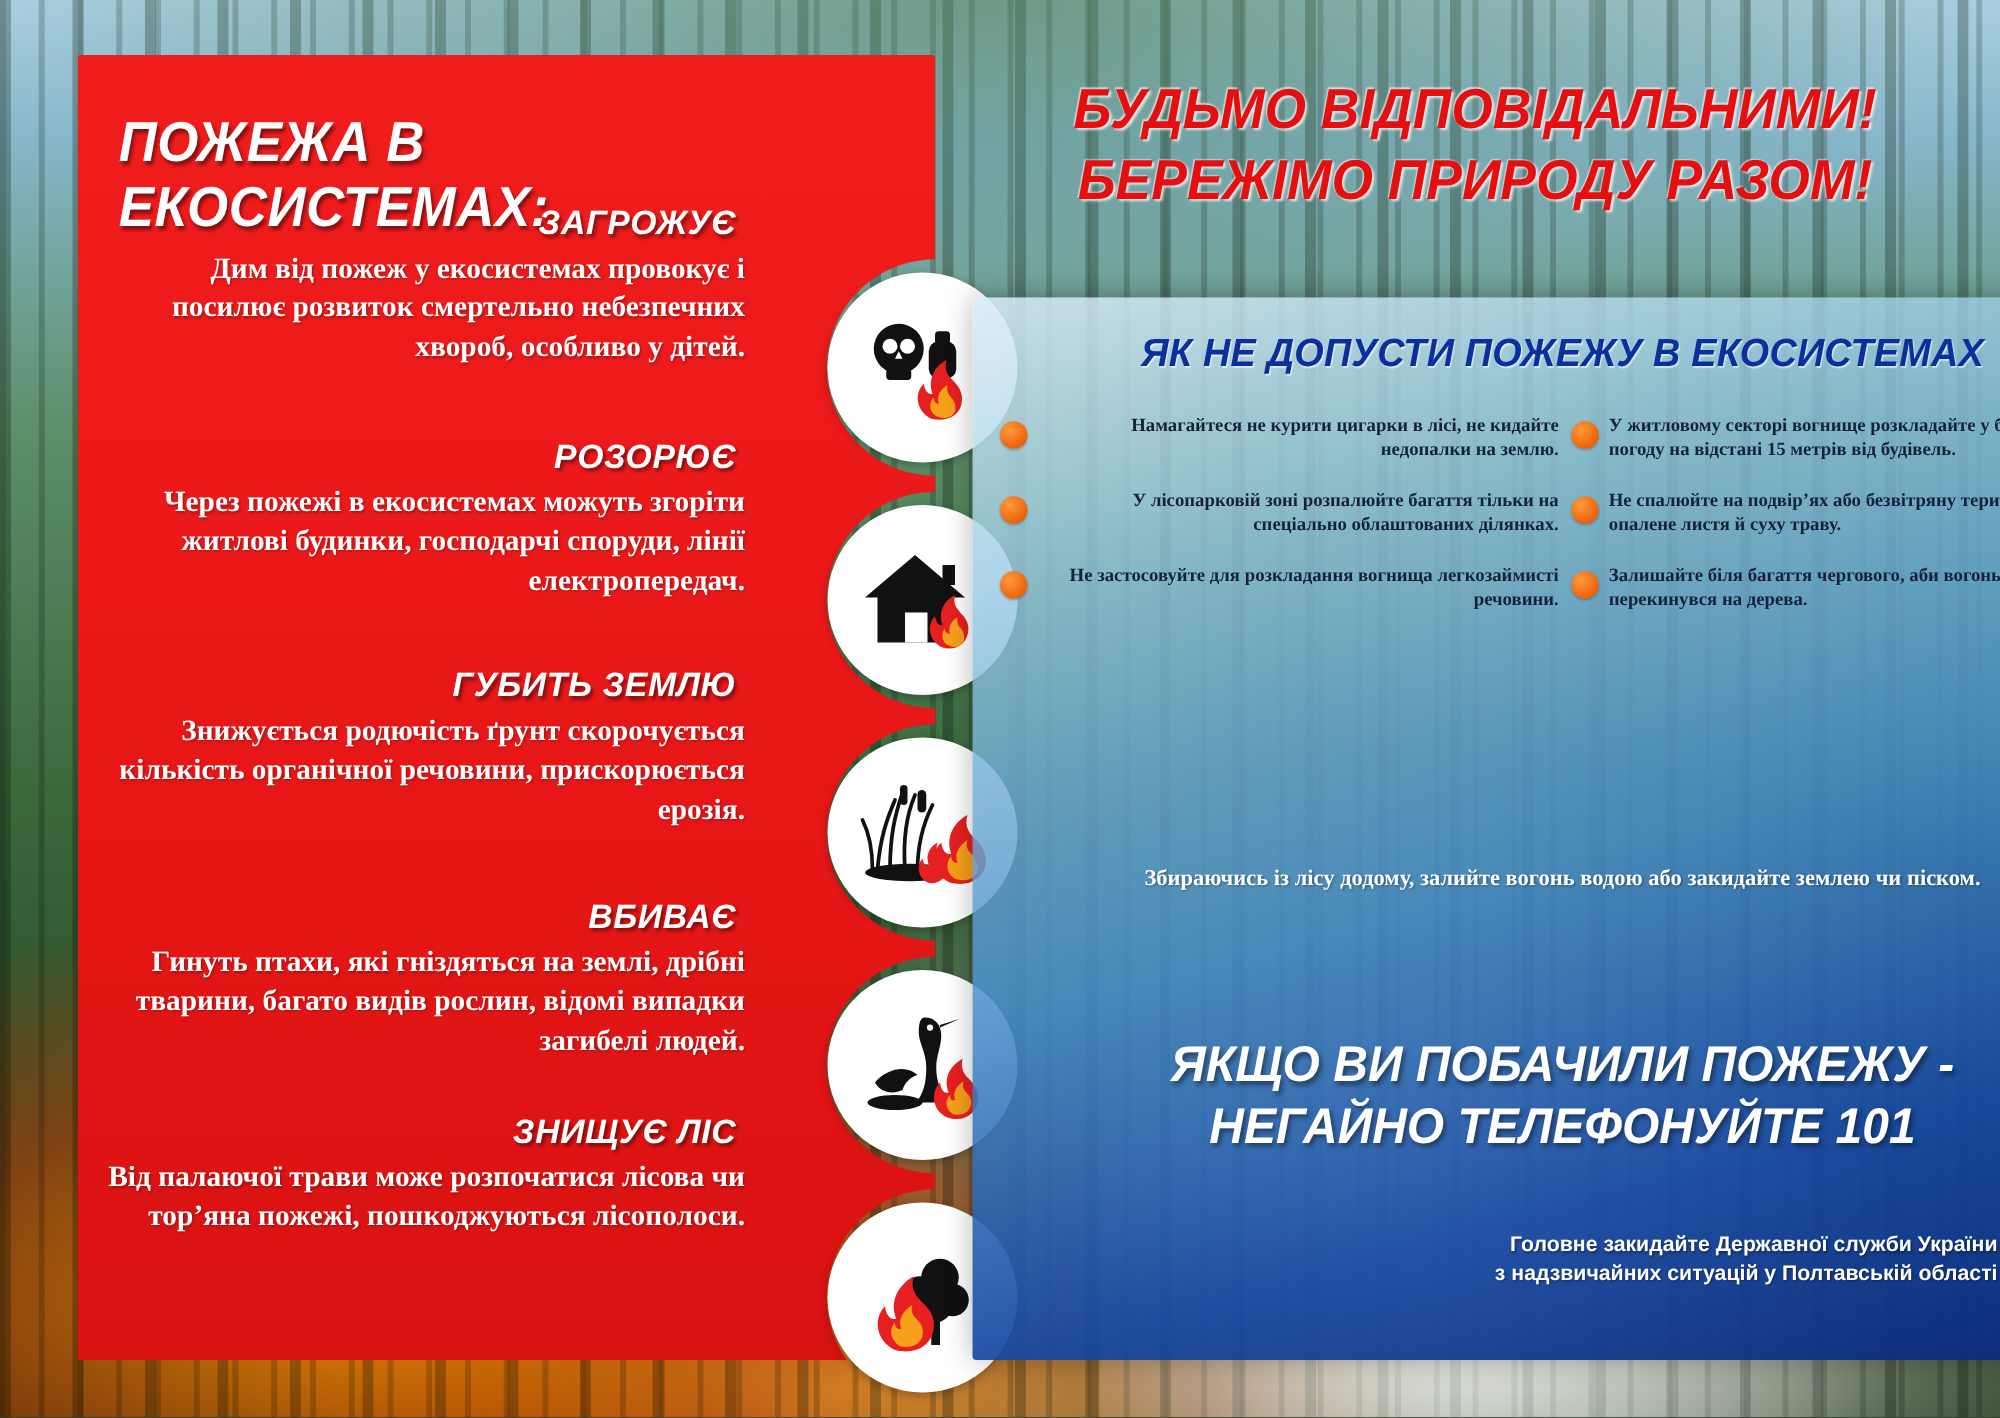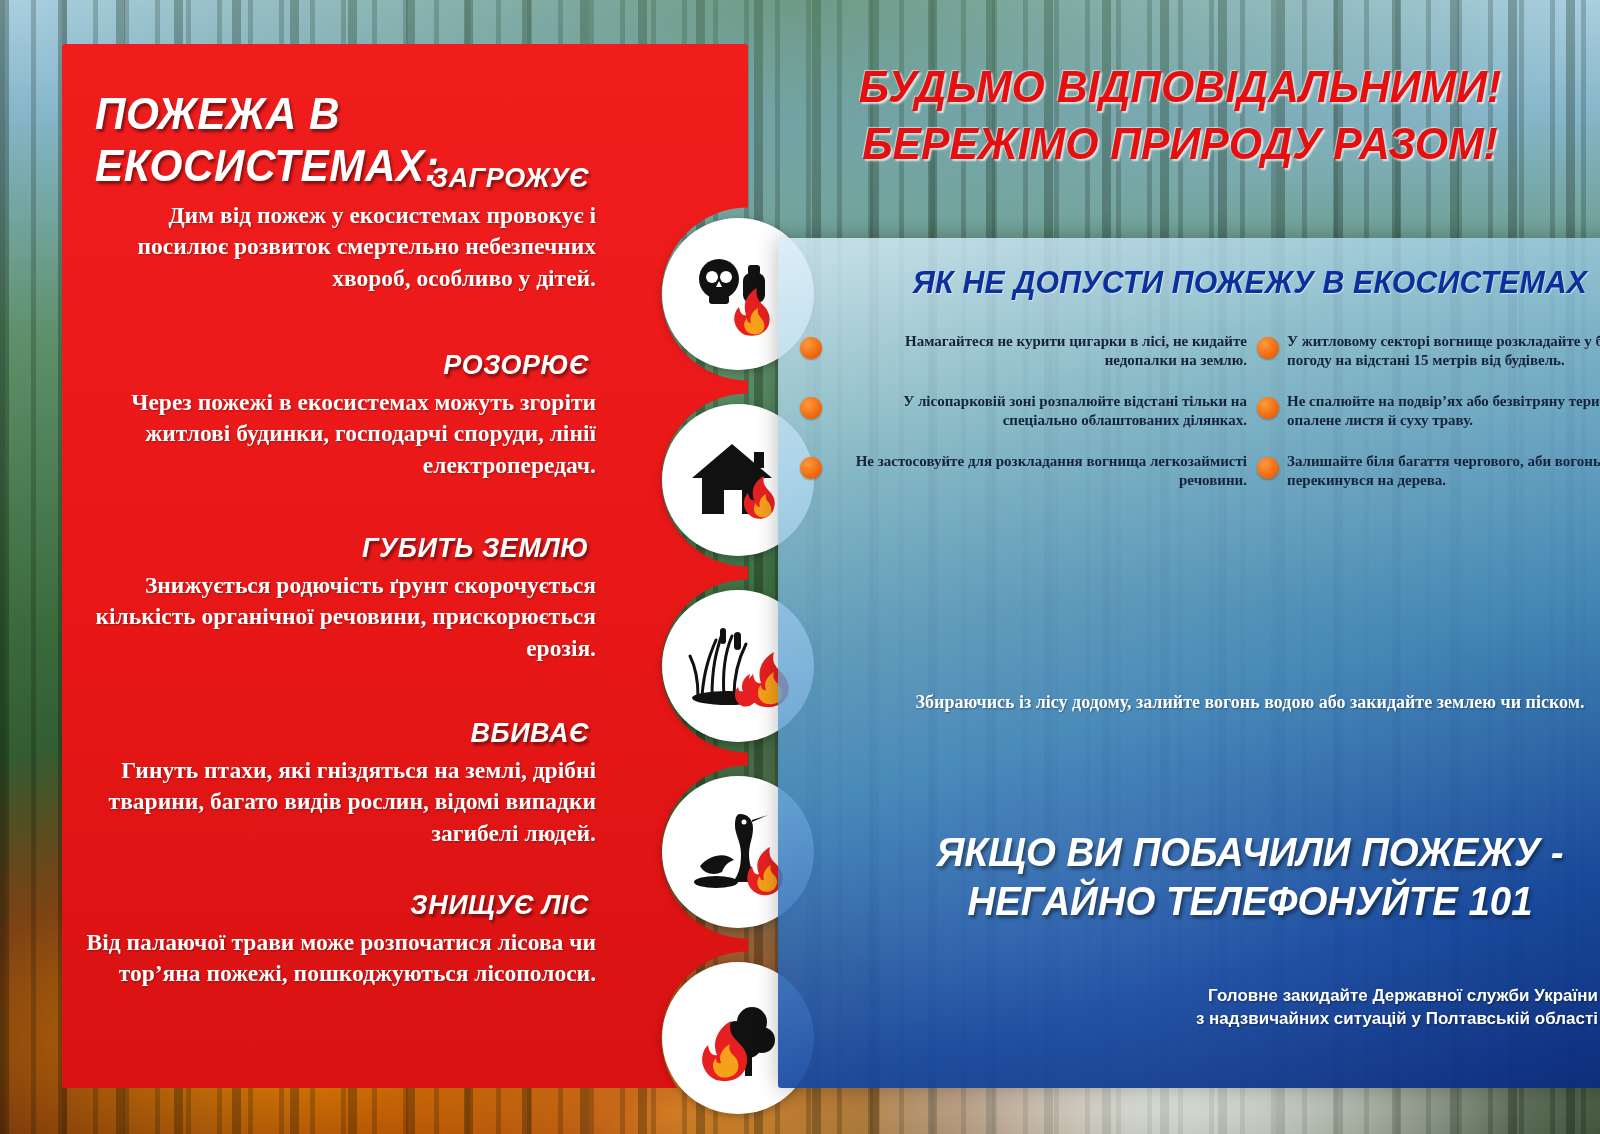--- a/index.html
+++ b/index.html
@@ -346,21 +346,21 @@
         <span class="dot"></span>
         <p>Намагайтеся не курити цигарки в лісі, не кидайте недопалки на землю.</p>
       </div>
       <div class="tip t-right">
         <span class="dot"></span>
         <p>У житловому секторі вогнище розкладайте у безвітряну погоду на відстані 15 метрів від будівель.</p>
       </div>
 
       <div class="tip t-left">
         <span class="dot"></span>
-        <p>У лісопарковій зоні розпалюйте відстані тільки на спеціально облаштованих ділянках.</p>
+        <p>У лісопарковій зоні розпалюйте багаття тільки на спеціально облаштованих ділянках.</p>
       </div>
       <div class="tip t-right">
         <span class="dot"></span>
         <p>Не спалюйте на подвір’ях або безвітряну територіях сміття, опалене листя й суху траву.</p>
       </div>
 
       <div class="tip t-left">
         <span class="dot"></span>
         <p>Не застосовуйте для розкладання вогнища легкозаймисті речовини.</p>
       </div>

